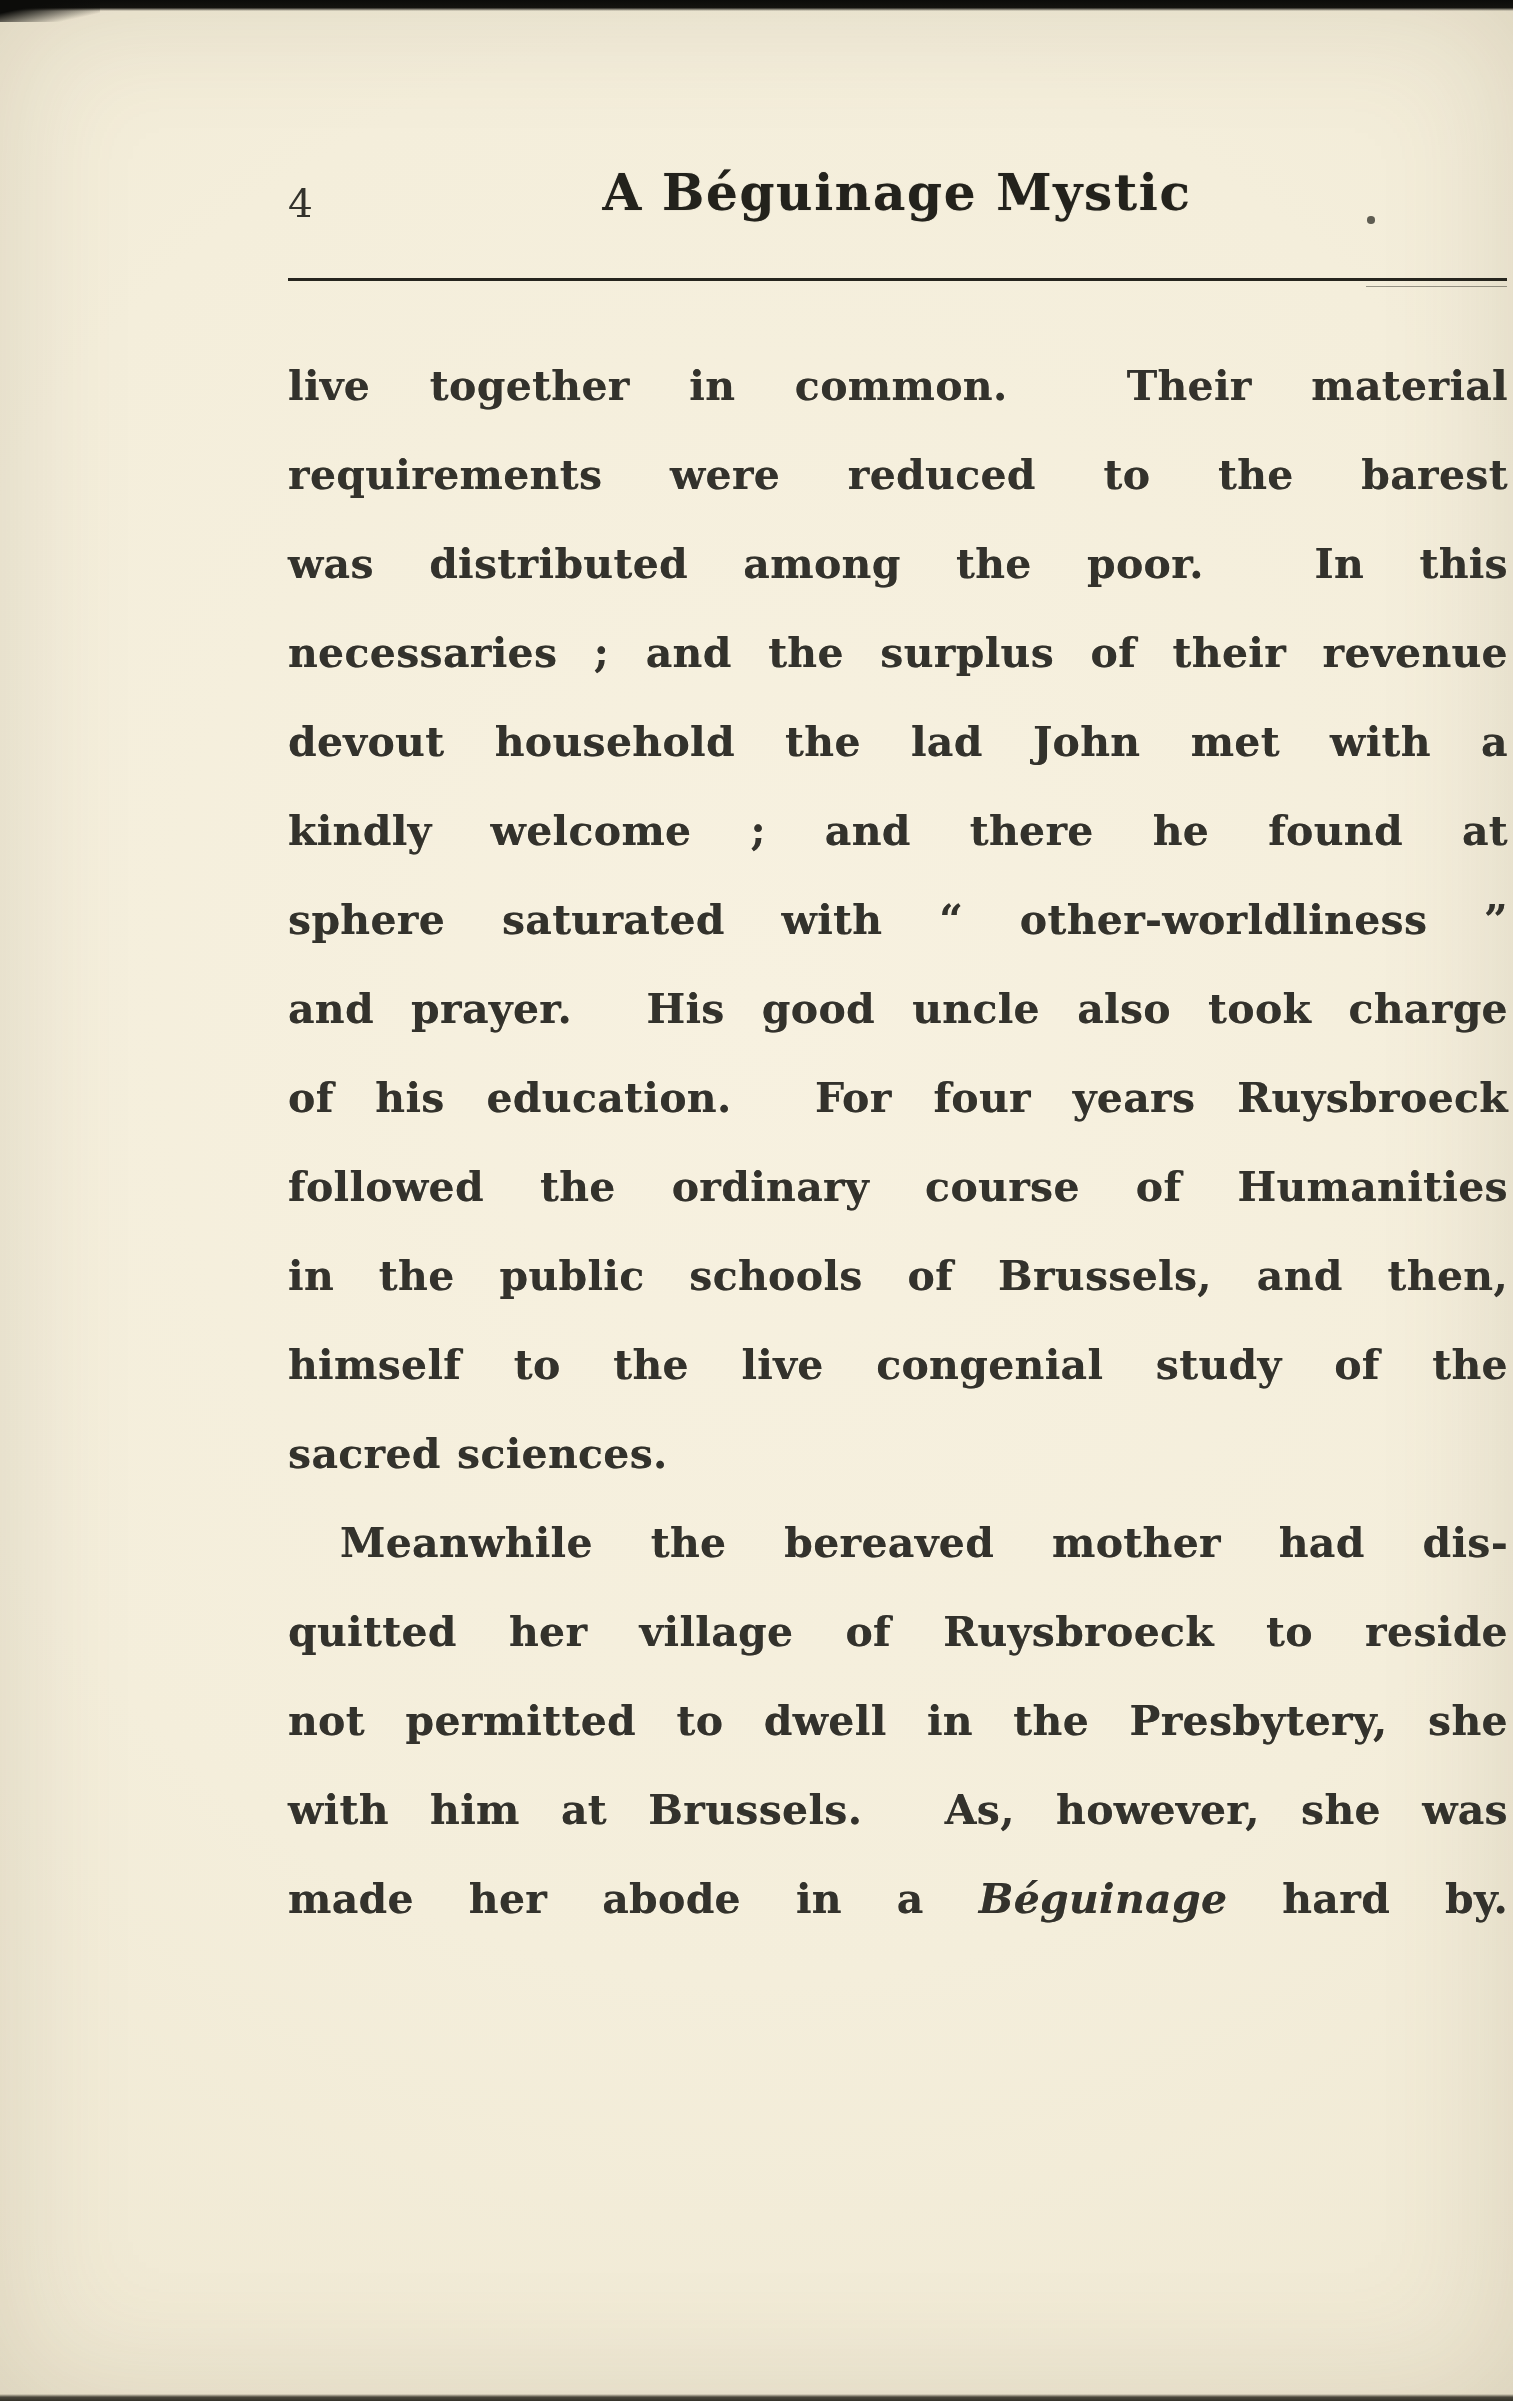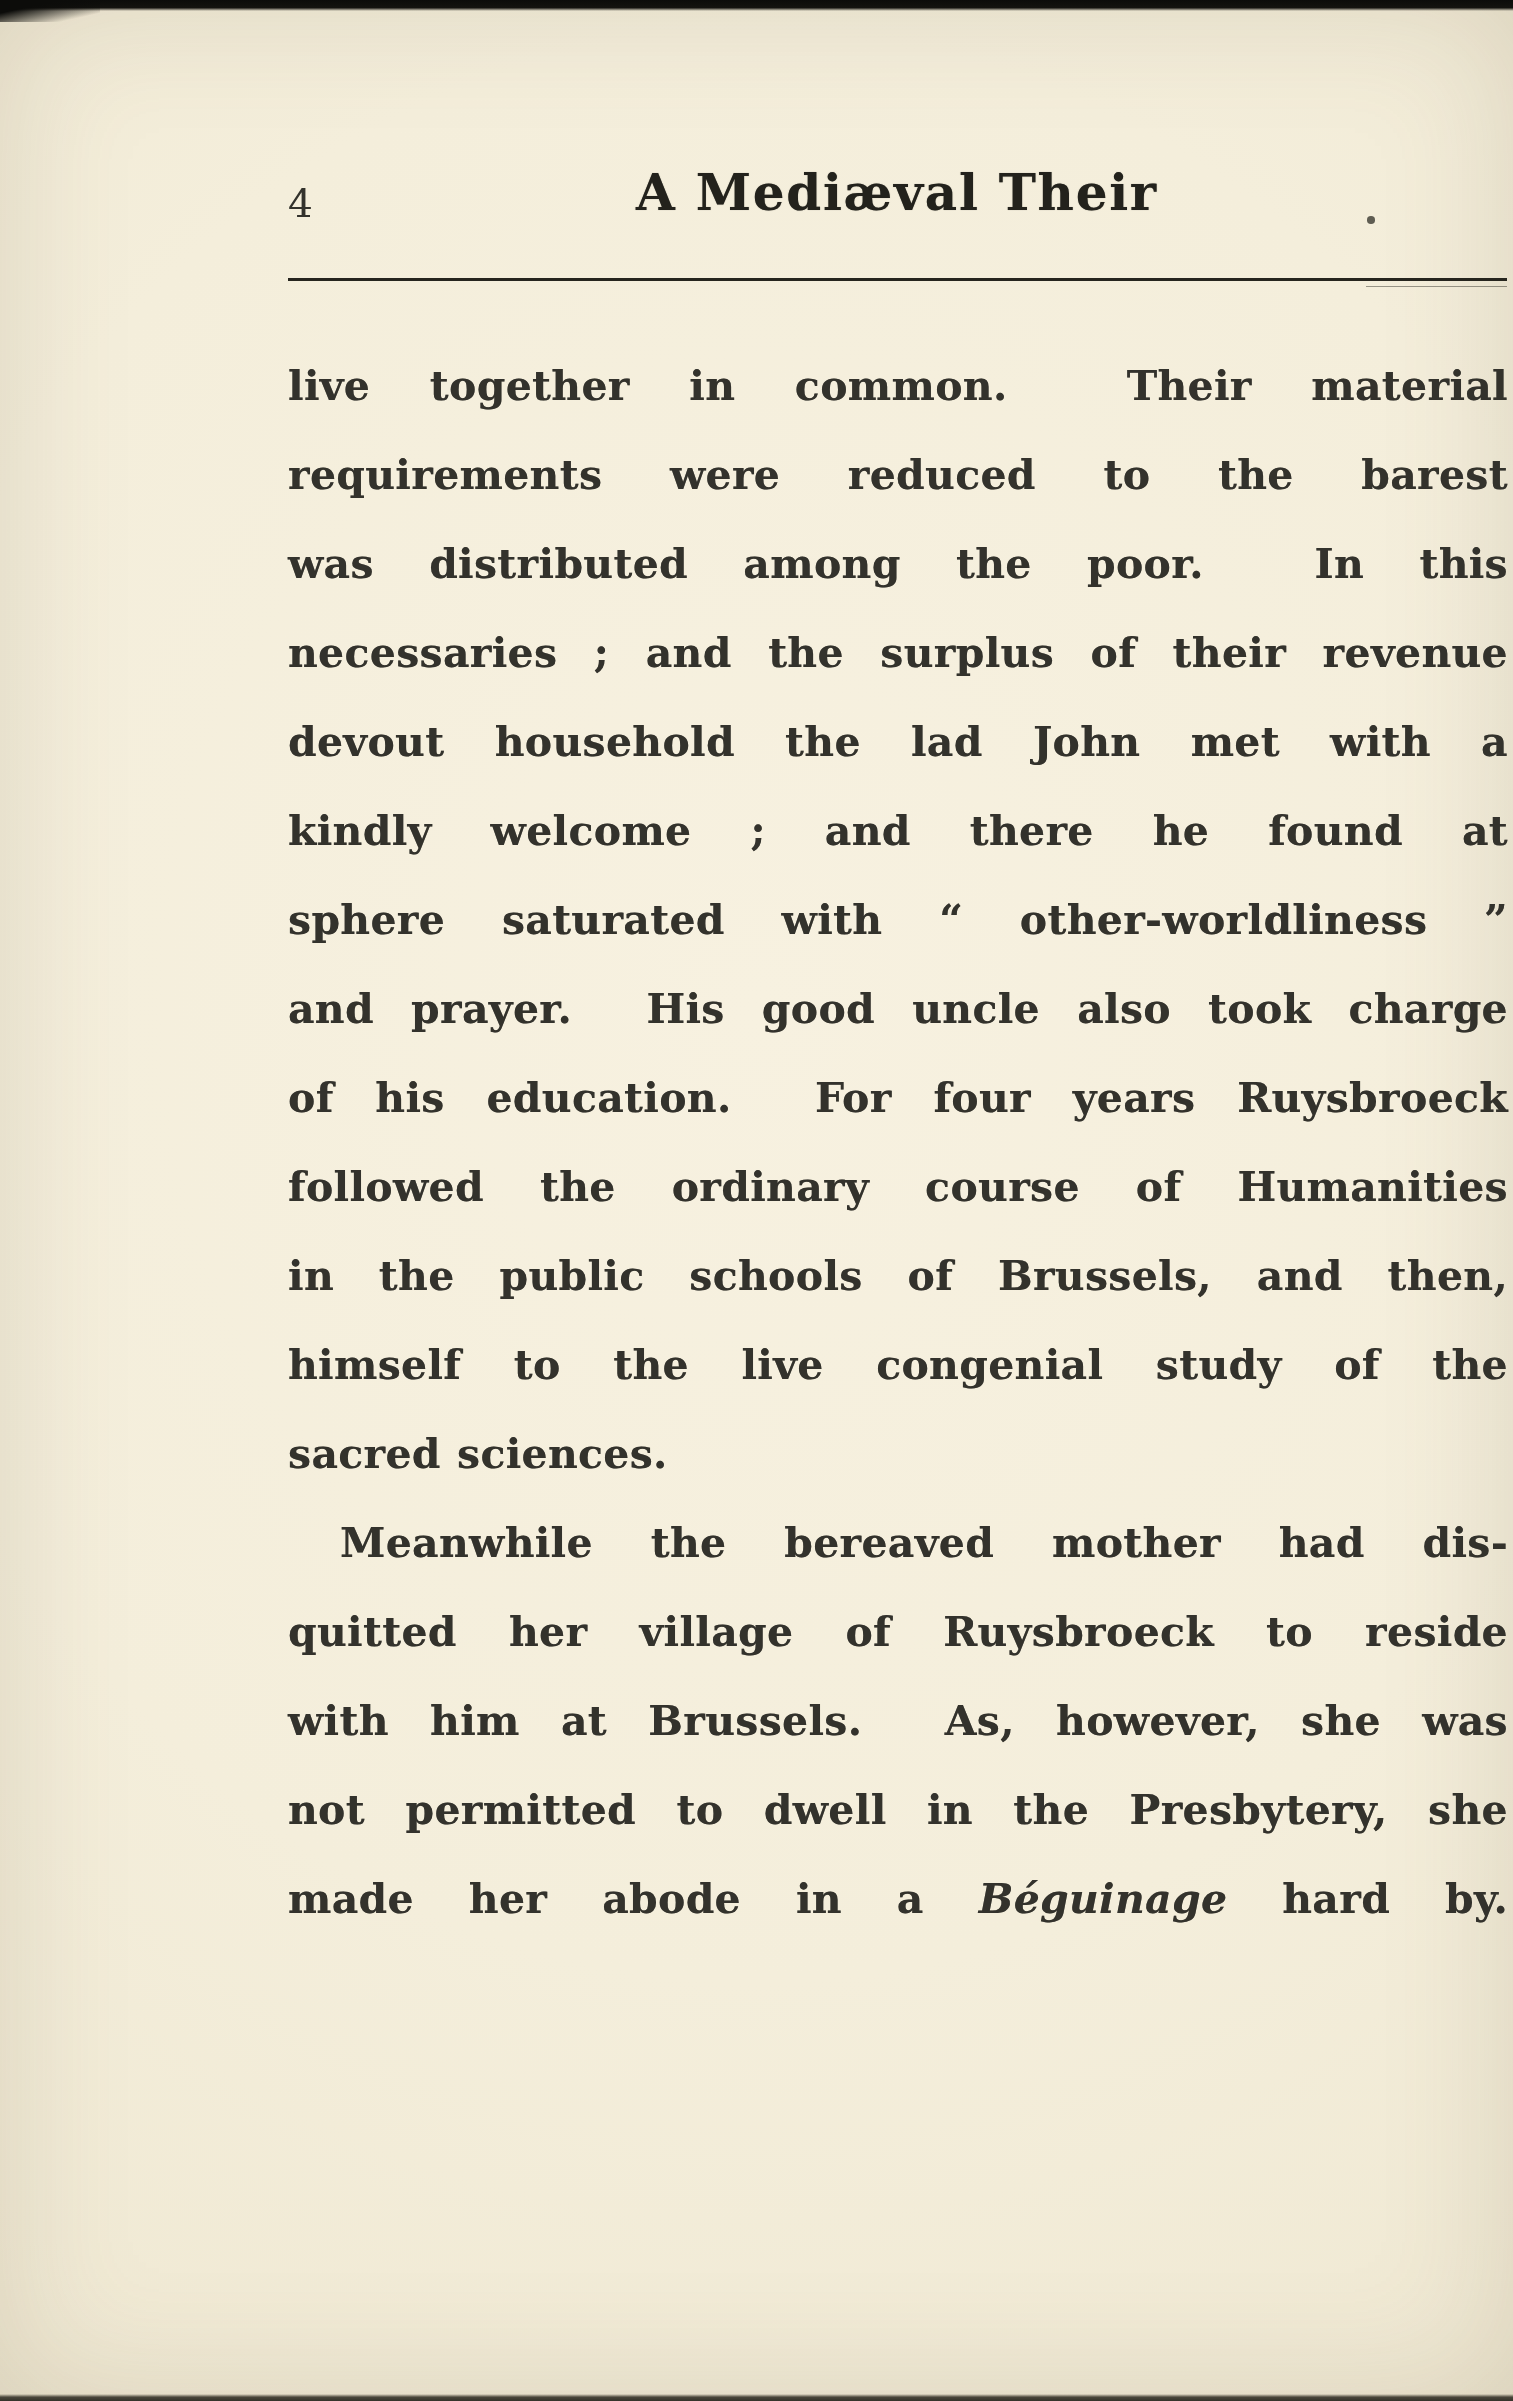--- a/index.html
+++ b/index.html
@@ -121,21 +121,21 @@
 </head>
 <body>
 
 <div class="page">
 
   <div class="edge-top"></div>
   <div class="edge-top-left"></div>
 
   <header>
     <span class="page-number">4</span>
-    <h1 class="page-title">A Mediæval Their</h1>
+    <h1 class="page-title">A Béguinage Mystic</h1>
     <span class="stray-dot"></span>
   </header>
 
   <div class="header-rule"></div>
 
   <main class="body-text">
 
   <div class="line j"><span>live together in common.&nbsp; Their material</span></div>
       <div class="line j"><span>requirements were reduced to the barest</span></div>
       <div class="line j"><span>was distributed among the poor.&nbsp; In this</span></div>
@@ -144,21 +144,21 @@
       <div class="line j"><span>kindly welcome ; and there he found at</span></div>
       <div class="line j"><span>sphere saturated with “ other-worldliness ”</span></div>
       <div class="line j"><span>and prayer.&nbsp; His good uncle also took charge</span></div>
       <div class="line j"><span>of his education.&nbsp; For four years Ruysbroeck</span></div>
       <div class="line j"><span>followed the ordinary course of Humanities</span></div>
       <div class="line j"><span>in the public schools of Brussels, and then,</span></div>
       <div class="line j"><span>himself to the live congenial study of the</span></div>
       <div class="line"><span>sacred sciences.</span></div>
       <div class="line j indent"><span>Meanwhile the bereaved mother had dis-</span></div>
       <div class="line j"><span>quitted her village of Ruysbroeck to reside</span></div>
+      <div class="line j"><span>not permitted to dwell in the Presbytery, she</span></div>
       <div class="line j"><span>with him at Brussels.&nbsp; As, however, she was</span></div>
-      <div class="line j"><span>not permitted to dwell in the Presbytery, she</span></div>
       <div class="line j"><span>made her abode in a </span><span class="it">Béguinage</span><span> hard by.</span></div>
     </main>
 
   <div class="edge-bottom"></div>
 
 </div>
 
 
 </body></html>

